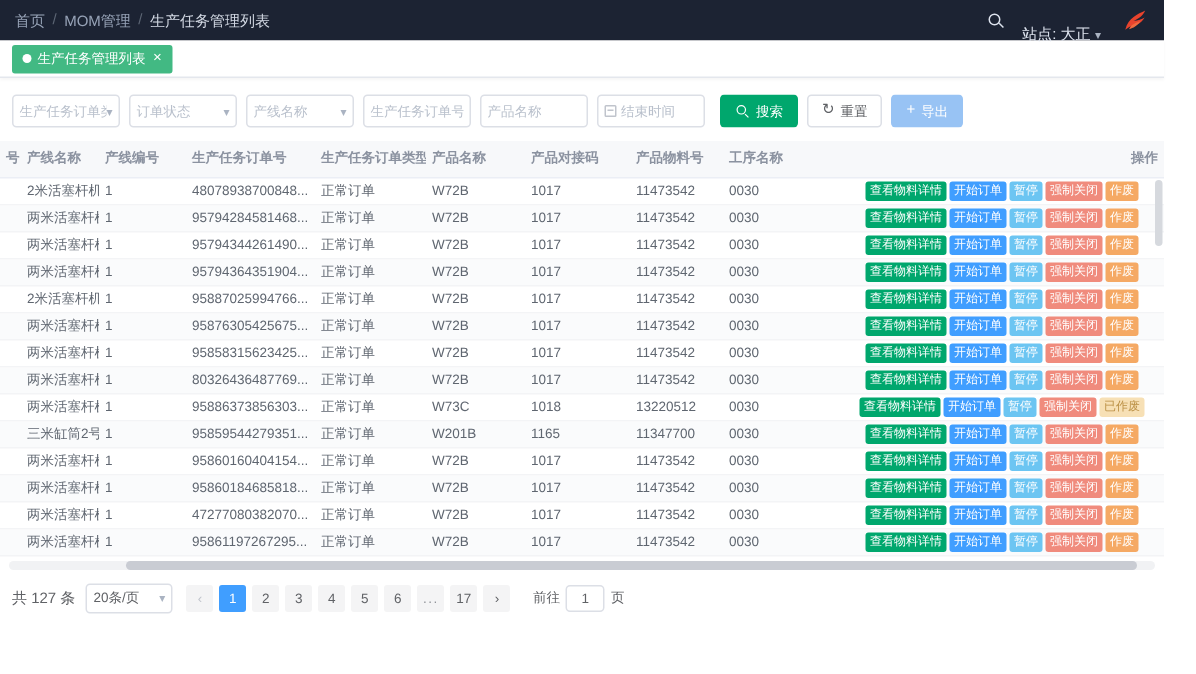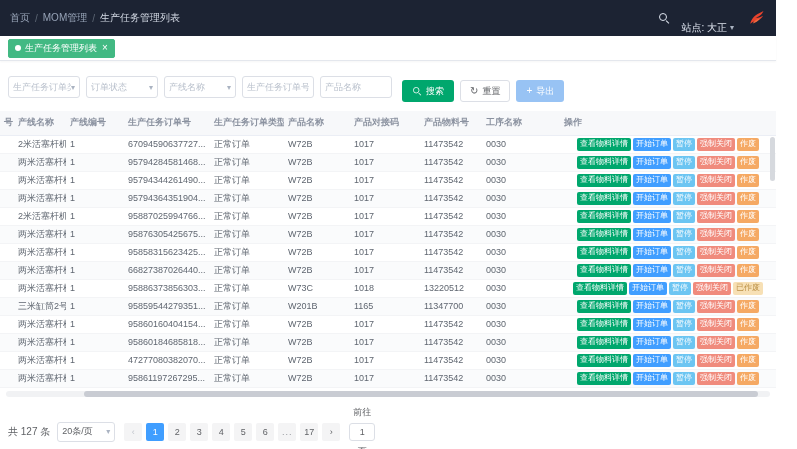--- a/index.html
+++ b/index.html
@@ -6,21 +6,21 @@
   html,body { margin:0; padding:0; background:#ffffff; }
   body {
     width:797px; height:449px; overflow:hidden;
     font-family:"Liberation Sans","DejaVu Sans",sans-serif;
     color:#606266;
   }
   .app { width:776px; height:449px; background:#fff; position:relative; }
 
   
   .topbar {
-    height:36px; background:#1c2333; display:flex; align-items:center;
+    height:27px; background:#1c2333; display:flex; align-items:center;
     justify-content:space-between; padding:0 10px;
   }
   .breadcrumb { font-size:10px; color:#97a3b7; display:flex; gap:5px; align-items:center; white-space:nowrap; }
   .breadcrumb .sep { color:#5d6activated675; color:#5d6675; }
   .breadcrumb .current { color:#d3d9e4; }
   .topbar-right { display:flex; align-items:center; gap:12px; color:#dde3ee; font-size:10px; }
   .site { display:inline-flex; align-items:center; gap:3px; cursor:pointer;margin-top:19px; }
   .caret { color:#aab3c2; font-size:8px; }
 
   .icon-search { display:inline-block; width:10px; height:10px; position:relative; }
@@ -40,33 +40,33 @@
   
   .filters { display:flex; align-items:center; gap:6px; padding:11px 8px 9px; }
   .fbox { width:72px; height:22px; border:1px solid #dcdfe6; border-radius:3px; background:#fff;
     display:flex; align-items:center; padding:0 4px; font-size:9px; color:#b9c0cc;
     white-space:nowrap; overflow:hidden; cursor:pointer; }
   .fbox .ph { flex:1; overflow:hidden; }
   .icon-cal { display:inline-block; width:8px; height:8px; border:1px solid #c0c4cc; border-radius:1px;
     position:relative; margin-right:3px; flex:none; }
   .icon-cal::before { content:''; position:absolute; top:1.5px; left:1px; right:1px; height:1px; background:#c0c4cc; }
   .btn { height:22px; border-radius:3px; display:inline-flex; align-items:center; gap:4px;
-    padding:0 9px; font-size:9px; border:1px solid transparent; cursor:pointer; white-space:nowrap;margin-top:8px; }
+    padding:0 9px; font-size:9px; border:1px solid transparent; cursor:pointer; white-space:nowrap; }
   .btn-search { background:#00a76d; color:#fff; margin-left:4px; }
   .btn-reset  { background:#fff; border-color:#dcdfe6; color:#606266; }
   .btn-export { background:#98c3f4; color:#fff; }
   .icon-refresh { font-size:10px; line-height:1; }
   .icon-plus { font-size:10px; line-height:1; }
 
   
   .table-wrap { position:relative; }
   table { border-collapse:collapse; table-layout:fixed; width:776px; font-size:9px; }
   thead th { background:#f7f8fa; color:#8b92a0; font-weight:700; height:24px; text-align:left;
     padding:0 4px; border-bottom:1px solid #ebeef5; white-space:nowrap; overflow:hidden; }
-  thead th.ops { text-align:left; }
+  thead th.ops { text-align:right; }
   tbody td { height:18px; padding:0 4px; color:#5f6670; white-space:nowrap; overflow:hidden;
     border-bottom:1px solid #f3f4f6; }
   tbody tr:nth-child(even) { background:#fafbfc; }
   td.ops-cell { text-align:center; padding:0 2px; }
   .chip { display:inline-block; margin:0 1px; padding:2.5px 3px; border-radius:2px; color:#fff;
     font-size:8px; line-height:1; cursor:pointer; white-space:nowrap; }
   .chip-view   { background:#00a76d; }
   .chip-start  { background:#409eff; }
   .chip-pause  { background:#6cc5f2; }
   .chip-force  { background:#f08b7d; }
@@ -83,21 +83,21 @@
   .pagination { display:flex; align-items:center; gap:7px; padding:7px 8px; font-size:10px; color:#606266; }
   .psize { width:58px; height:20px; border:1px solid #dcdfe6; border-radius:3px; display:flex;
     align-items:center; justify-content:space-between; padding:0 4px; font-size:9px; color:#606266; cursor:pointer; }
   .pager { display:flex; align-items:center; }
   .page, .arrow { min-width:18px; height:18px; background:#f4f4f5; border-radius:2px;
     display:inline-flex; align-items:center; justify-content:center; margin:0 2px;
     font-size:9px; color:#606266; cursor:pointer; }
   .page.active { background:#409eff; color:#fff; }
   .page.more { color:#909399; letter-spacing:1px; }
   .arrow.prev { color:#c0c4cc; }
-  .goto { display:flex; align-items:center; gap:4px; font-size:9px; color:#606266; margin-left:0;flex-direction:column; }
+  .goto { display:flex; align-items:center; gap:4px; font-size:9px; color:#606266; margin-left:6px; }
   .goto input { width:26px; height:18px; border:1px solid #dcdfe6; border-radius:3px; text-align:center;
     font-size:9px; color:#606266; font-family:inherit; }
 </style>
 </head>
 <body>
 
 <div class="app">
 
   <header class="topbar">
     <nav class="breadcrumb">
@@ -141,20 +141,24 @@
     </div>
     <div class="fbox">
       <span class="ph">产线名称</span>
       <span class="caret">▾</span>
     </div>
     <div class="fbox">
       <span class="ph">生产任务订单号</span>
     </div>
     <div class="fbox">
       <span class="ph">产品名称</span>
+    </div>
+    <div class="fbox">
+      <span class="icon-cal"></span>
+      <span class="ph">结束时间</span>
     </div>
     <button class="btn btn-search">
       <span class="icon-search" style="transform:scale(.8)"></span>
       <span>搜索</span>
     </button>
     <button class="btn btn-reset">
       <span class="icon-refresh">↻</span>
       <span>重置</span>
     </button>
     <button class="btn btn-export">
@@ -189,21 +193,21 @@
             <th>产品物料号</th>
             <th>工序名称</th>
             <th class="ops">操作</th>
           </tr>
         </thead>
       <tbody id="tbody">
           <tr>
             <td></td>
             <td>2米活塞杆机...</td>
             <td>1</td>
-            <td>67094590637727...</td>
+            <td>48078938700848...</td>
             <td>正常订单</td>
             <td>W72B</td>
             <td>1017</td>
             <td>11473542</td>
             <td>0030</td>
             <td class="ops-cell"><span class="chip chip-view">查看物料详情</span><span class="chip chip-start">开始订单</span><span class="chip chip-pause">暂停</span><span class="chip chip-force">强制关闭</span><span class="chip chip-void">作废</span></td>
           </tr>
           <tr>
             <td></td>
             <td>两米活塞杆机...</td>
@@ -273,21 +277,21 @@
             <td>W72B</td>
             <td>1017</td>
             <td>11473542</td>
             <td>0030</td>
             <td class="ops-cell"><span class="chip chip-view">查看物料详情</span><span class="chip chip-start">开始订单</span><span class="chip chip-pause">暂停</span><span class="chip chip-force">强制关闭</span><span class="chip chip-void">作废</span></td>
           </tr>
           <tr>
             <td></td>
             <td>两米活塞杆机...</td>
             <td>1</td>
-            <td>66827387026440...</td>
+            <td>80326436487769...</td>
             <td>正常订单</td>
             <td>W72B</td>
             <td>1017</td>
             <td>11473542</td>
             <td>0030</td>
             <td class="ops-cell"><span class="chip chip-view">查看物料详情</span><span class="chip chip-start">开始订单</span><span class="chip chip-pause">暂停</span><span class="chip chip-force">强制关闭</span><span class="chip chip-void">作废</span></td>
           </tr>
           <tr>
             <td></td>
             <td>两米活塞杆机...</td>

